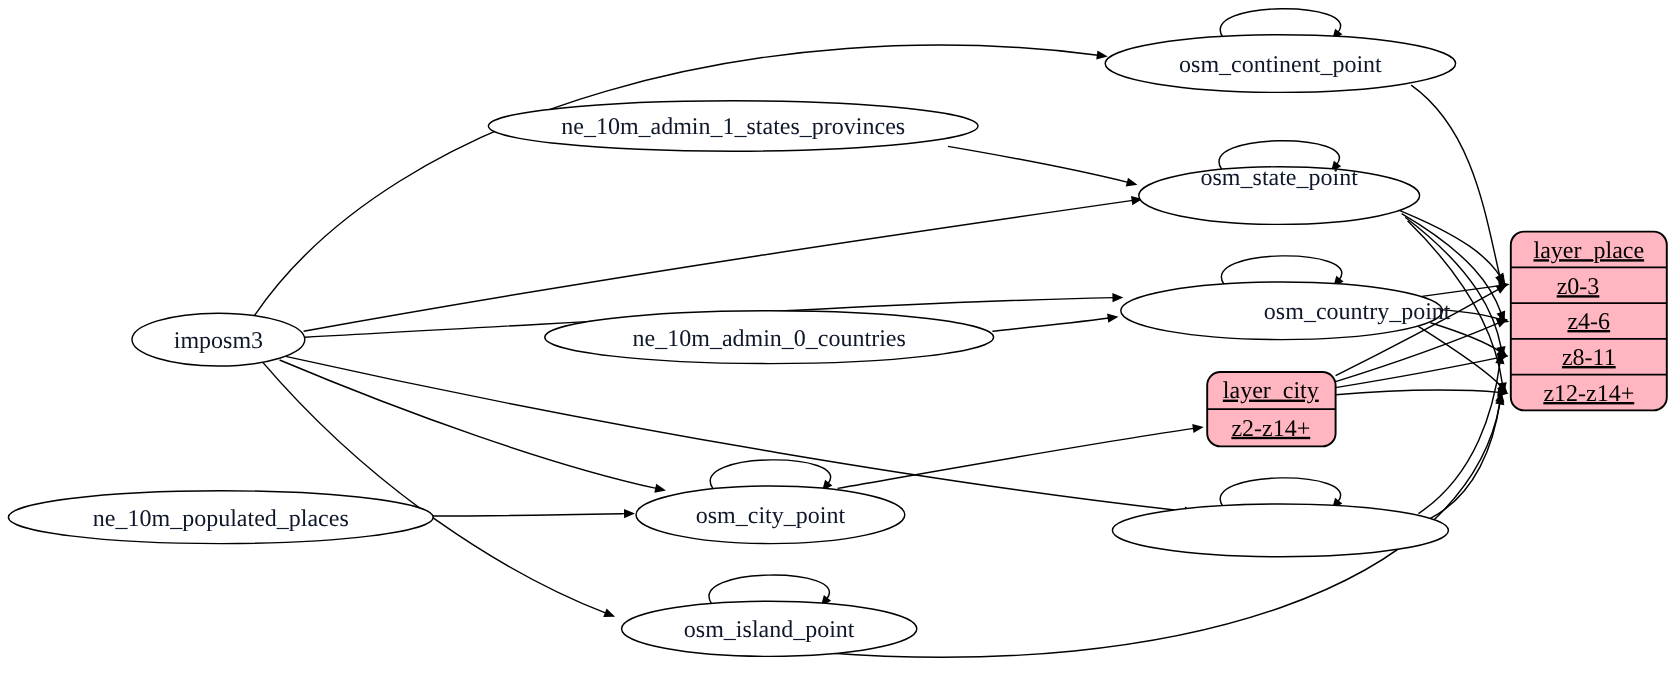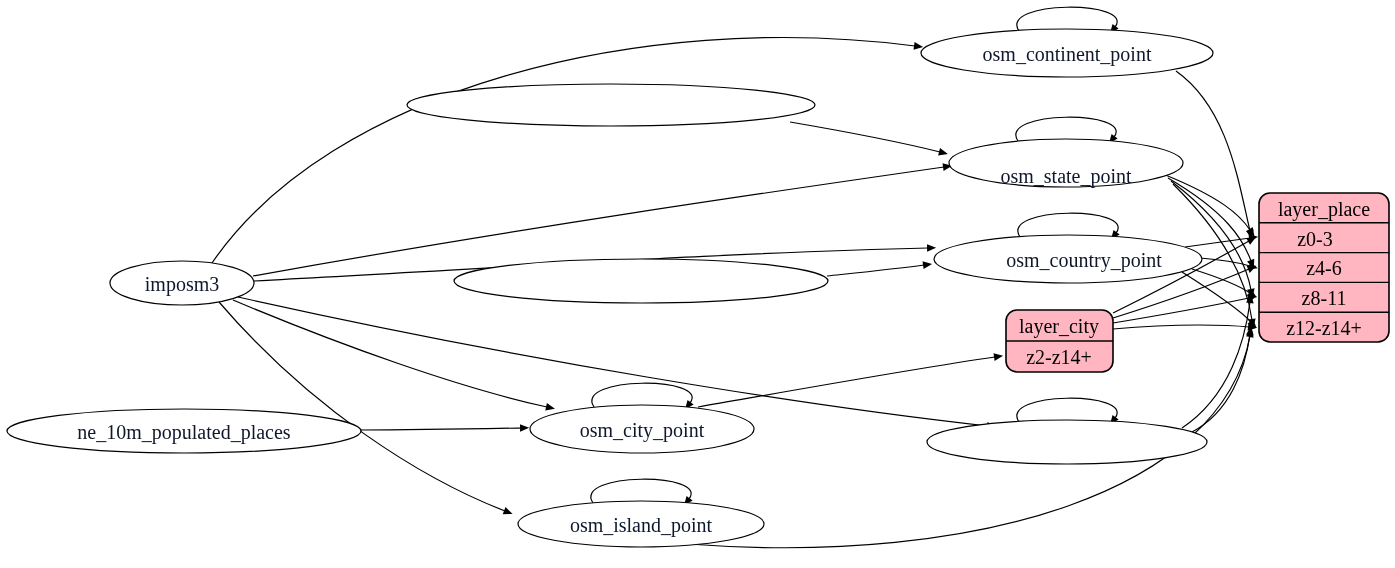--- a/index.html
+++ b/index.html
@@ -2,21 +2,21 @@
 <html><head>
 <meta charset="utf-8">
 <style>
   html,body{margin:0;padding:0;background:#ffffff;}
   .stage{position:relative;width:1395px;height:568px;background:#ffffff;overflow:hidden;
          font-family:"Liberation Serif","DejaVu Serif",serif;}
   #edges-svg{position:absolute;left:0;top:0;width:1395px;height:568px;}
   .nlabel{position:absolute;transform:translate(-50%,-50%);font-size:20px;color:#0f172a;
           white-space:nowrap;line-height:1;}
   .rowlabel{position:absolute;transform:translate(-50%,-50%);font-size:20px;color:#000;
-          white-space:nowrap;line-height:1;}
+          white-space:nowrap;line-height:1;text-decoration:underline;}
 </style>
 </head>
 <body>
 
 <div class="stage">
   <svg id="edges-svg" viewBox="0 0 1395 568" xmlns="http://www.w3.org/2000/svg">
       <defs>
         <marker id="arrow" viewBox="0 0 10 10" refX="1" refY="5" markerWidth="10" markerHeight="8" orient="auto">
           <path d="M 0 1 L 9.5 5 L 0 9 z" fill="#000000"></path>
         </marker>
@@ -70,24 +70,26 @@
         <line x1="1259" y1="282.4" x2="1389" y2="282.4" stroke="#000000" stroke-width="1.4"></line>
         <line x1="1259" y1="312.2" x2="1389" y2="312.2" stroke="#000000" stroke-width="1.4"></line>
       </g>
       <g>
         <rect x="1006" y="310" width="107" height="62" rx="11" ry="11" fill="#ffb6c1" stroke="#000000" stroke-width="1.6"></rect>
         <line x1="1006" y1="341" x2="1113" y2="341" stroke="#000000" stroke-width="1.4"></line>
       </g>
     </svg>
 
   <div class="nlabel" style="left:182px;top:284px">imposm3</div>
+  <div class="nlabel" style="left:611px;top:106px">ne_10m_admin_1_states_provinces</div>
+  <div class="nlabel" style="left:641px;top:282px">ne_10m_admin_0_countries</div>
   <div class="nlabel" style="left:184px;top:432px">ne_10m_populated_places</div>
   <div class="nlabel" style="left:1067px;top:54px">osm_continent_point</div>
-  <div class="nlabel" style="left:1066px;top:176px">osm_state_point</div>
-  <div class="nlabel" style="left:1084px;top:260px">osm_country_point</div>
+  <div class="nlabel" style="left:1066px;top:148px">osm_state_point</div>
+  <div class="nlabel" style="left:1131px;top:260px">osm_country_point</div>
   <div class="nlabel" style="left:642px;top:430px">osm_city_point</div>
   <div class="nlabel" style="left:641px;top:525px">osm_island_point</div>
 
   <div class="rowlabel" style="left:1324px;top:209px">layer_place</div>
   <div class="rowlabel" style="left:1315px;top:239px">z0-3</div>
   <div class="rowlabel" style="left:1324px;top:268px">z4-6</div>
   <div class="rowlabel" style="left:1324px;top:298px">z8-11</div>
   <div class="rowlabel" style="left:1324px;top:328px">z12-z14+</div>
 
   <div class="rowlabel" style="left:1059px;top:326px">layer_city</div>

